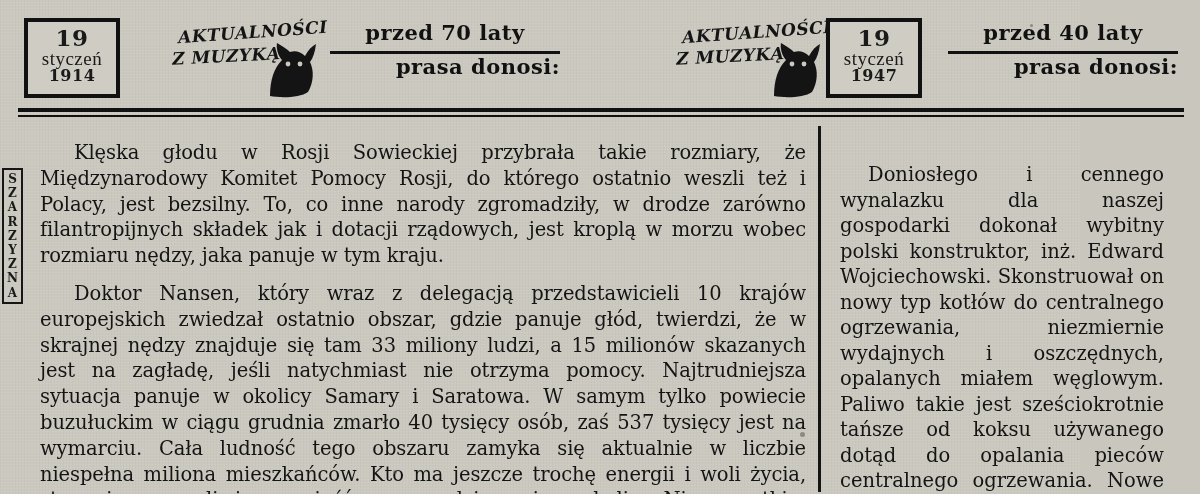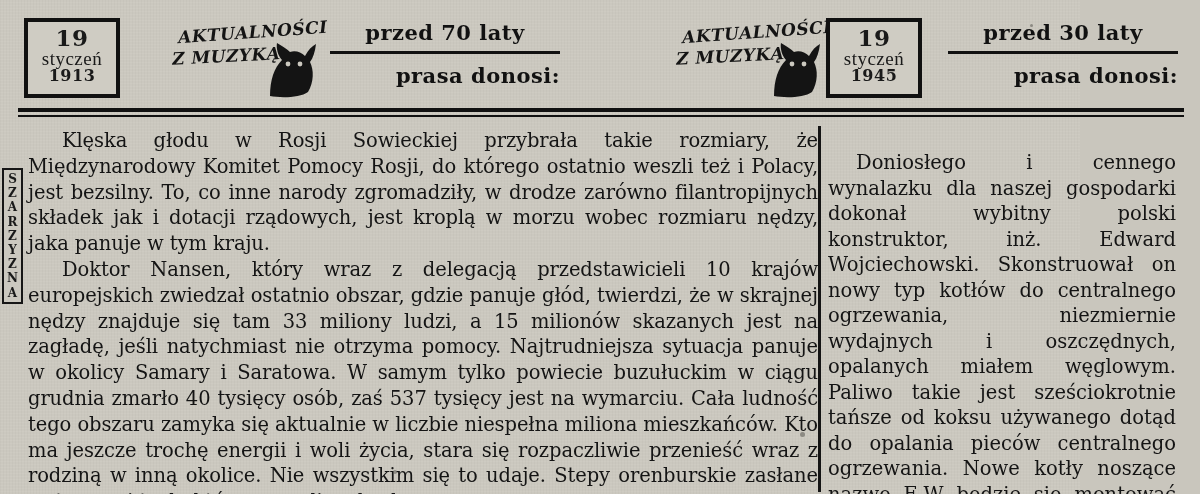--- a/index.html
+++ b/index.html
@@ -118,35 +118,34 @@
     font-weight: bold;
     font-size: 21px;
     letter-spacing: 0.5px;
     padding-bottom: 4px;
     text-align: center;
     color: #111;
   }
   .headline .h1 {
     border-bottom: 3px solid #111;
     padding-bottom: 6px;
-    margin-bottom: 9px;
   }
   .headline .h2 {
     padding-bottom: 0;
     text-align: right;
   }
   
   .col {
     position: absolute;
     text-align: justify;
     font-family: "DejaVu Serif", serif;
     color: #141414;
   }
   .col p {
-    margin: 0;
+    margin: 12px;
     text-indent: 34px;
   }
   #col-left {
     left: 28px;
     top: 128px;
     width: 790px;
     font-size: 19.5px;
     line-height: 25.8px;
     letter-spacing: -0.1px;
   }
@@ -195,21 +194,21 @@
 </head>
 <body>
 
 <div class="page">
 
   <div class="header">
 
     <div class="datebox" style="left:24px; top:18px;">
       <div class="day">19</div>
       <div class="month">styczeń</div>
-      <div class="year">1913</div>
+      <div class="year">1914</div>
     </div>
 
     <div class="logo" style="left:168px; top:22px;">
       <div class="l1">AKTUALNOŚCI</div>
       <div class="l2">Z MUZYKĄ</div>
       <svg width="54" height="58" viewBox="0 0 54 58">
         <path d="M6 56 C6 40 10 28 18 20 C14 16 12 8 13 3 C18 6 23 9 26 12 C31 10 37 12 41 16 C44 10 48 6 52 4 C51 12 49 18 46 22 C50 30 50 42 44 52 C36 58 16 58 6 56 Z" fill="#141414"></path>
         <circle cx="24" cy="24" r="2.4" fill="#cbc8bf"></circle>
         <circle cx="36" cy="24" r="2.4" fill="#cbc8bf"></circle>
       </svg>
@@ -226,25 +225,25 @@
       <svg width="54" height="58" viewBox="0 0 54 58">
         <path d="M6 56 C6 40 10 28 18 20 C14 16 12 8 13 3 C18 6 23 9 26 12 C31 10 37 12 41 16 C44 10 48 6 52 4 C51 12 49 18 46 22 C50 30 50 42 44 52 C36 58 16 58 6 56 Z" fill="#141414"></path>
         <circle cx="24" cy="24" r="2.4" fill="#cbc8bf"></circle>
         <circle cx="36" cy="24" r="2.4" fill="#cbc8bf"></circle>
       </svg>
     </div>
 
     <div class="datebox" style="left:826px; top:18px;">
       <div class="day">19</div>
       <div class="month">styczeń</div>
-      <div class="year">1945</div>
+      <div class="year">1947</div>
     </div>
 
     <div class="headline" style="left:948px; top:20px; width:230px;">
-      <div class="h1">przed 30 laty</div>
+      <div class="h1">przed 40 laty</div>
       <div class="h2">prasa donosi:</div>
     </div>
 
     <div class="rule-top"></div>
     <div class="rule-top2"></div>
   </div>
 
   <div class="sidelabel" id="sidelabel">
       <span>S</span>
       <span>Z</span>

